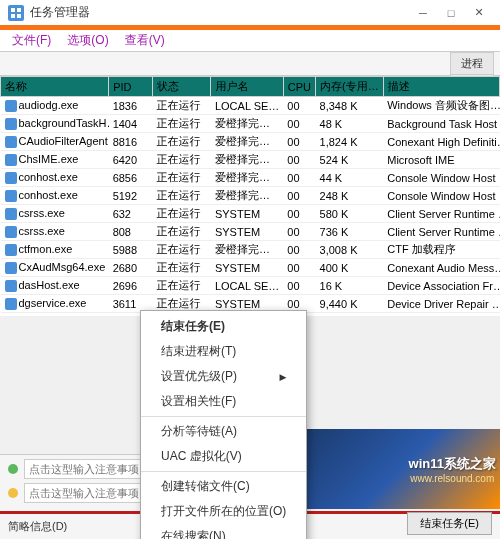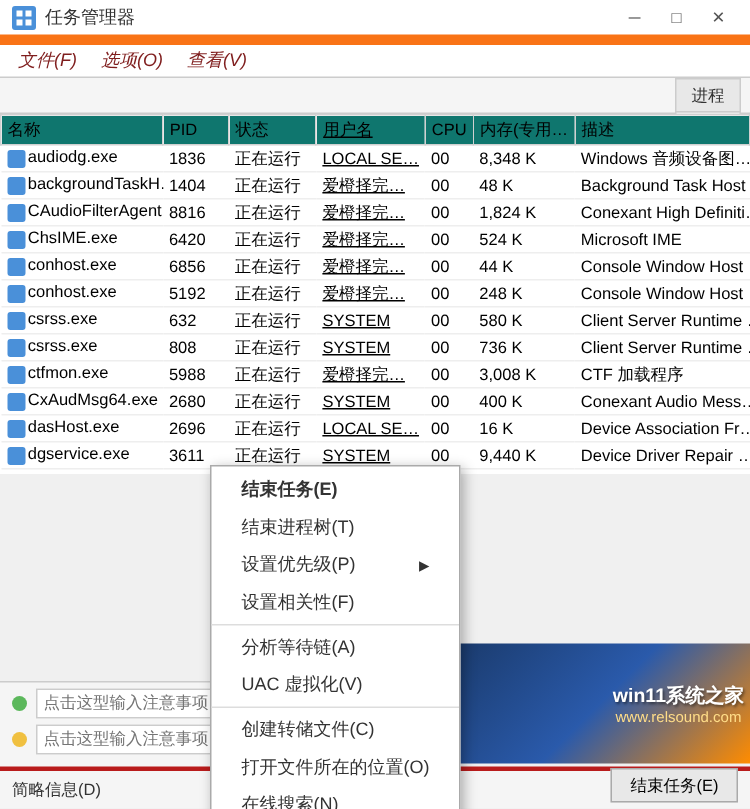--- a/index.html
+++ b/index.html
@@ -14,21 +14,21 @@
     }
 
     
     .title-bar {
       background: #fff;
       height: 30px;
       display: flex;
       align-items: center;
       justify-content: space-between;
       padding: 0 8px;
-      border-bottom: 7px solid #f97316;
+      border-bottom: 5px solid #f97316;
     }
     .title-bar-left {
       display: flex;
       align-items: center;
       gap: 6px;
       font-size: 12px;
       color: #333;
     }
     .title-icon {
       width: 16px;
@@ -58,22 +58,21 @@
       height: 22px;
       display: flex;
       align-items: center;
       border-bottom: 1px solid #ccc;
       padding: 0 4px;
     }
     .menu-item {
       padding: 2px 8px;
       cursor: pointer;
       font-size: 12px;
-      color: #7f1d1d;
-      font-style: italic;
+      color: #a21caf;
     }
 
     
     .tabs {
       background: #f5f5f5;
       height: 24px;
       display: flex;
       align-items: flex-end;
       border-bottom: 1px solid #ccc;
       padding: 0 4px;
@@ -127,21 +126,21 @@
     }
     tbody td {
       padding: 1px 4px;
       white-space: nowrap;
       overflow: hidden;
       max-width: 100px;
     }
     .col-name { width: 110px; }
     .col-pid  { width: 45px; }
     .col-status { width: 60px; }
-    .col-user { width: 70px; text-decoration: underline; }
+    .col-user { width: 70px; }
     .col-cpu  { width: 30px; }
     .col-mem  { width: 55px; }
     .col-desc { width: 120px; }
 
     .proc-icon {
       display: inline-block;
       width: 12px;
       height: 12px;
       background: #888;
       border-radius: 2px;

